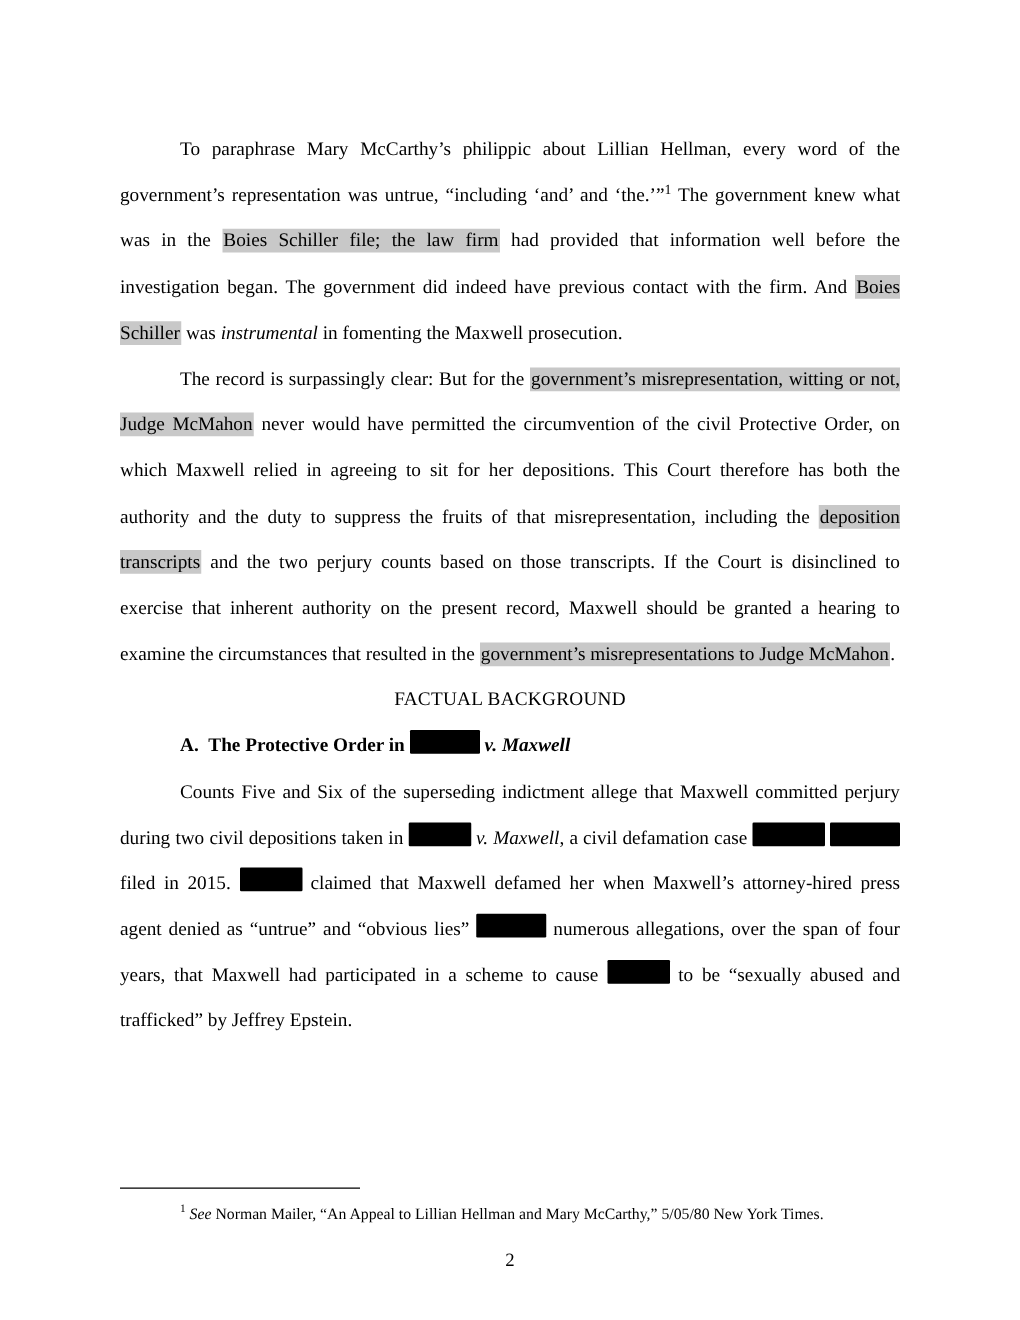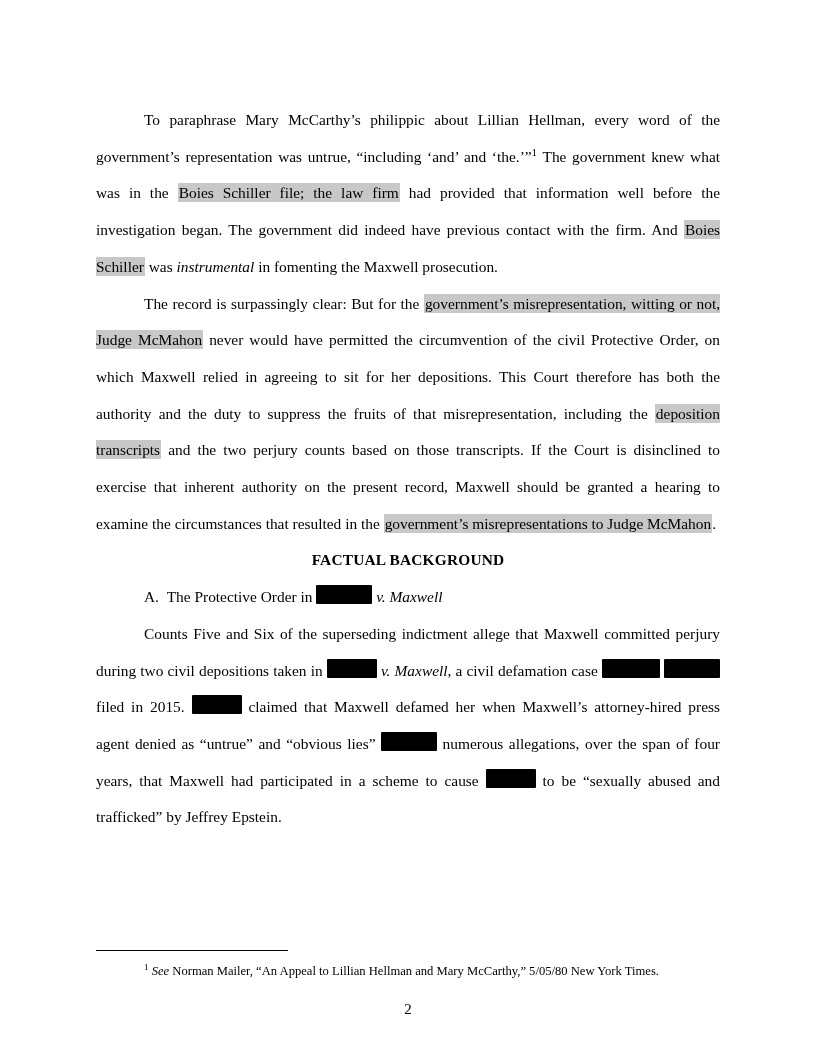--- a/index.html
+++ b/index.html
@@ -44,28 +44,28 @@
     vertical-align: -2px;
     border-radius: 1px;
     user-select: none;
   }
   .r-short { width: 50px; height: 19px; }
   .r-mid   { width: 56px; height: 19px; }
   .r-long  { width: 58px; height: 19px; }
   .italic { font-style: italic; }
   .heading-center {
     text-align: center;
-    font-weight: bold;
+    font-weight: normal;
     font-size: 15.4px;
     line-height: 36.7px;
     margin: 0;
     letter-spacing: 0.2px;
   }
   .heading-a {
-    font-weight: normal;
+    font-weight: bold;
     font-size: 15.4px;
     line-height: 36.7px;
     margin: 0;
     text-indent: 48px;
   }
   .heading-a .ital { font-style: italic; }
   .footnote-rule {
     width: 192px;
     height: 0;
     border-top: 1px solid #000;

